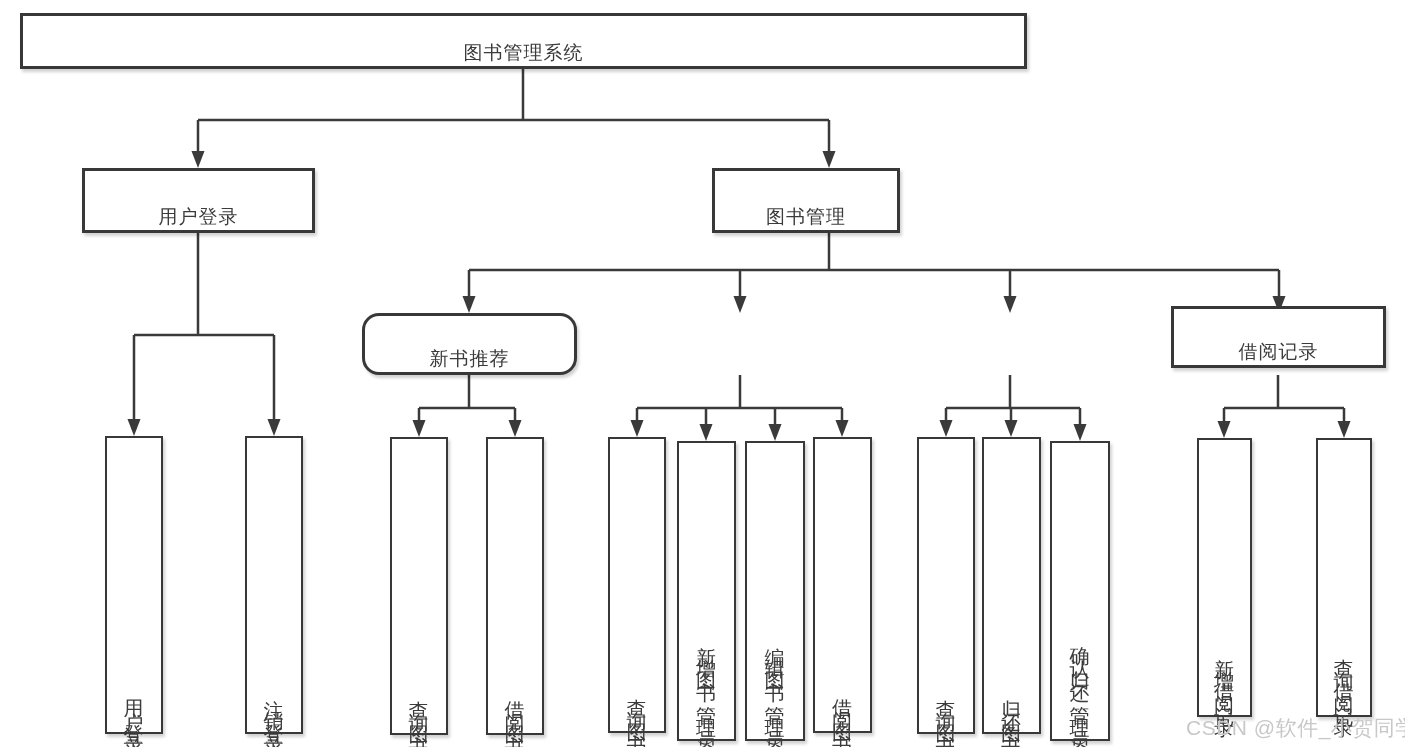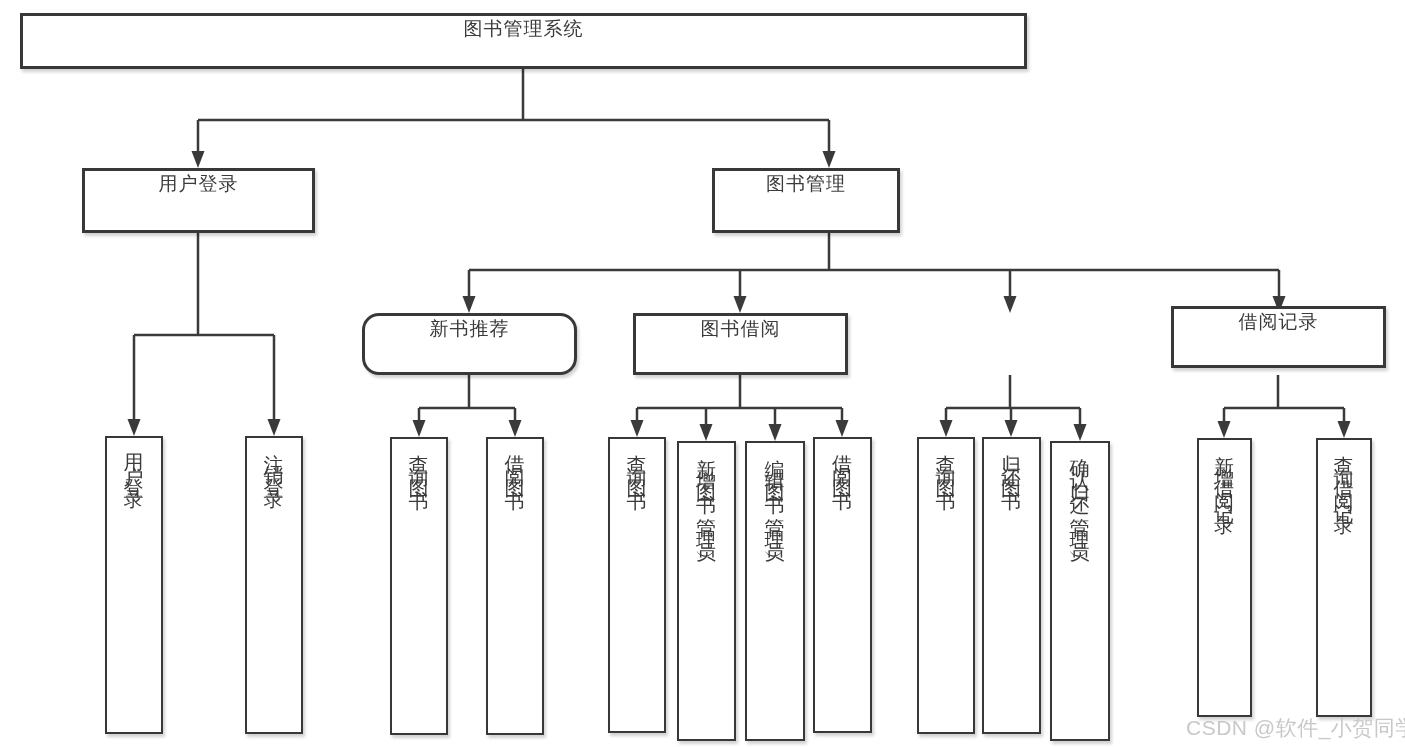--- a/index.html
+++ b/index.html
@@ -29,21 +29,21 @@
     stroke: none;
   }
 
   .node {
     position: absolute;
     box-sizing: border-box;
     background: #ffffff;
     border: 3px solid #383838;
     box-shadow: 2px 3px 3px rgba(0,0,0,0.18);
     display: flex;
-    align-items: flex-start;
+    align-items: flex-end;
     justify-content: center;
     color: #3b3b3b;
   }
   .node.h {
     font-size: 19px;
     letter-spacing: 1px;
   }
   .node.leaf {
     border-width: 2.5px;
   }
@@ -128,23 +128,20 @@
   <div class="node h" style="left:82px; top:168px; width:233px; height:65px;">
     <span>用户登录</span>
   </div>
   <div class="node h" style="left:712px; top:168px; width:188px; height:65px;font-family:Liberation Mono, monospace;">
     <span>图书管理</span>
   </div>
 
   <div class="node h" style="left:362px; top:313px; width:215px; height:62px;border-radius:17px;">
     <span>新书推荐</span>
   </div>
-  <div class="node h" style="left:633px; top:313px; width:215px; height:62px;">
-    <span>图书借阅</span>
-  </div>
   <div class="node h" style="left:1171px; top:306px; width:215px; height:62px;">
     <span>借阅记录</span>
   </div>
 
   <div class="node leaf" style="left:105px; top:436px; width:58px; height:298px;">
     <span class="vtext">用户登录</span>
   </div>
   <div class="node leaf" style="left:245px; top:436px; width:58px; height:298px;">
     <span class="vtext">注销登录</span>
   </div>

